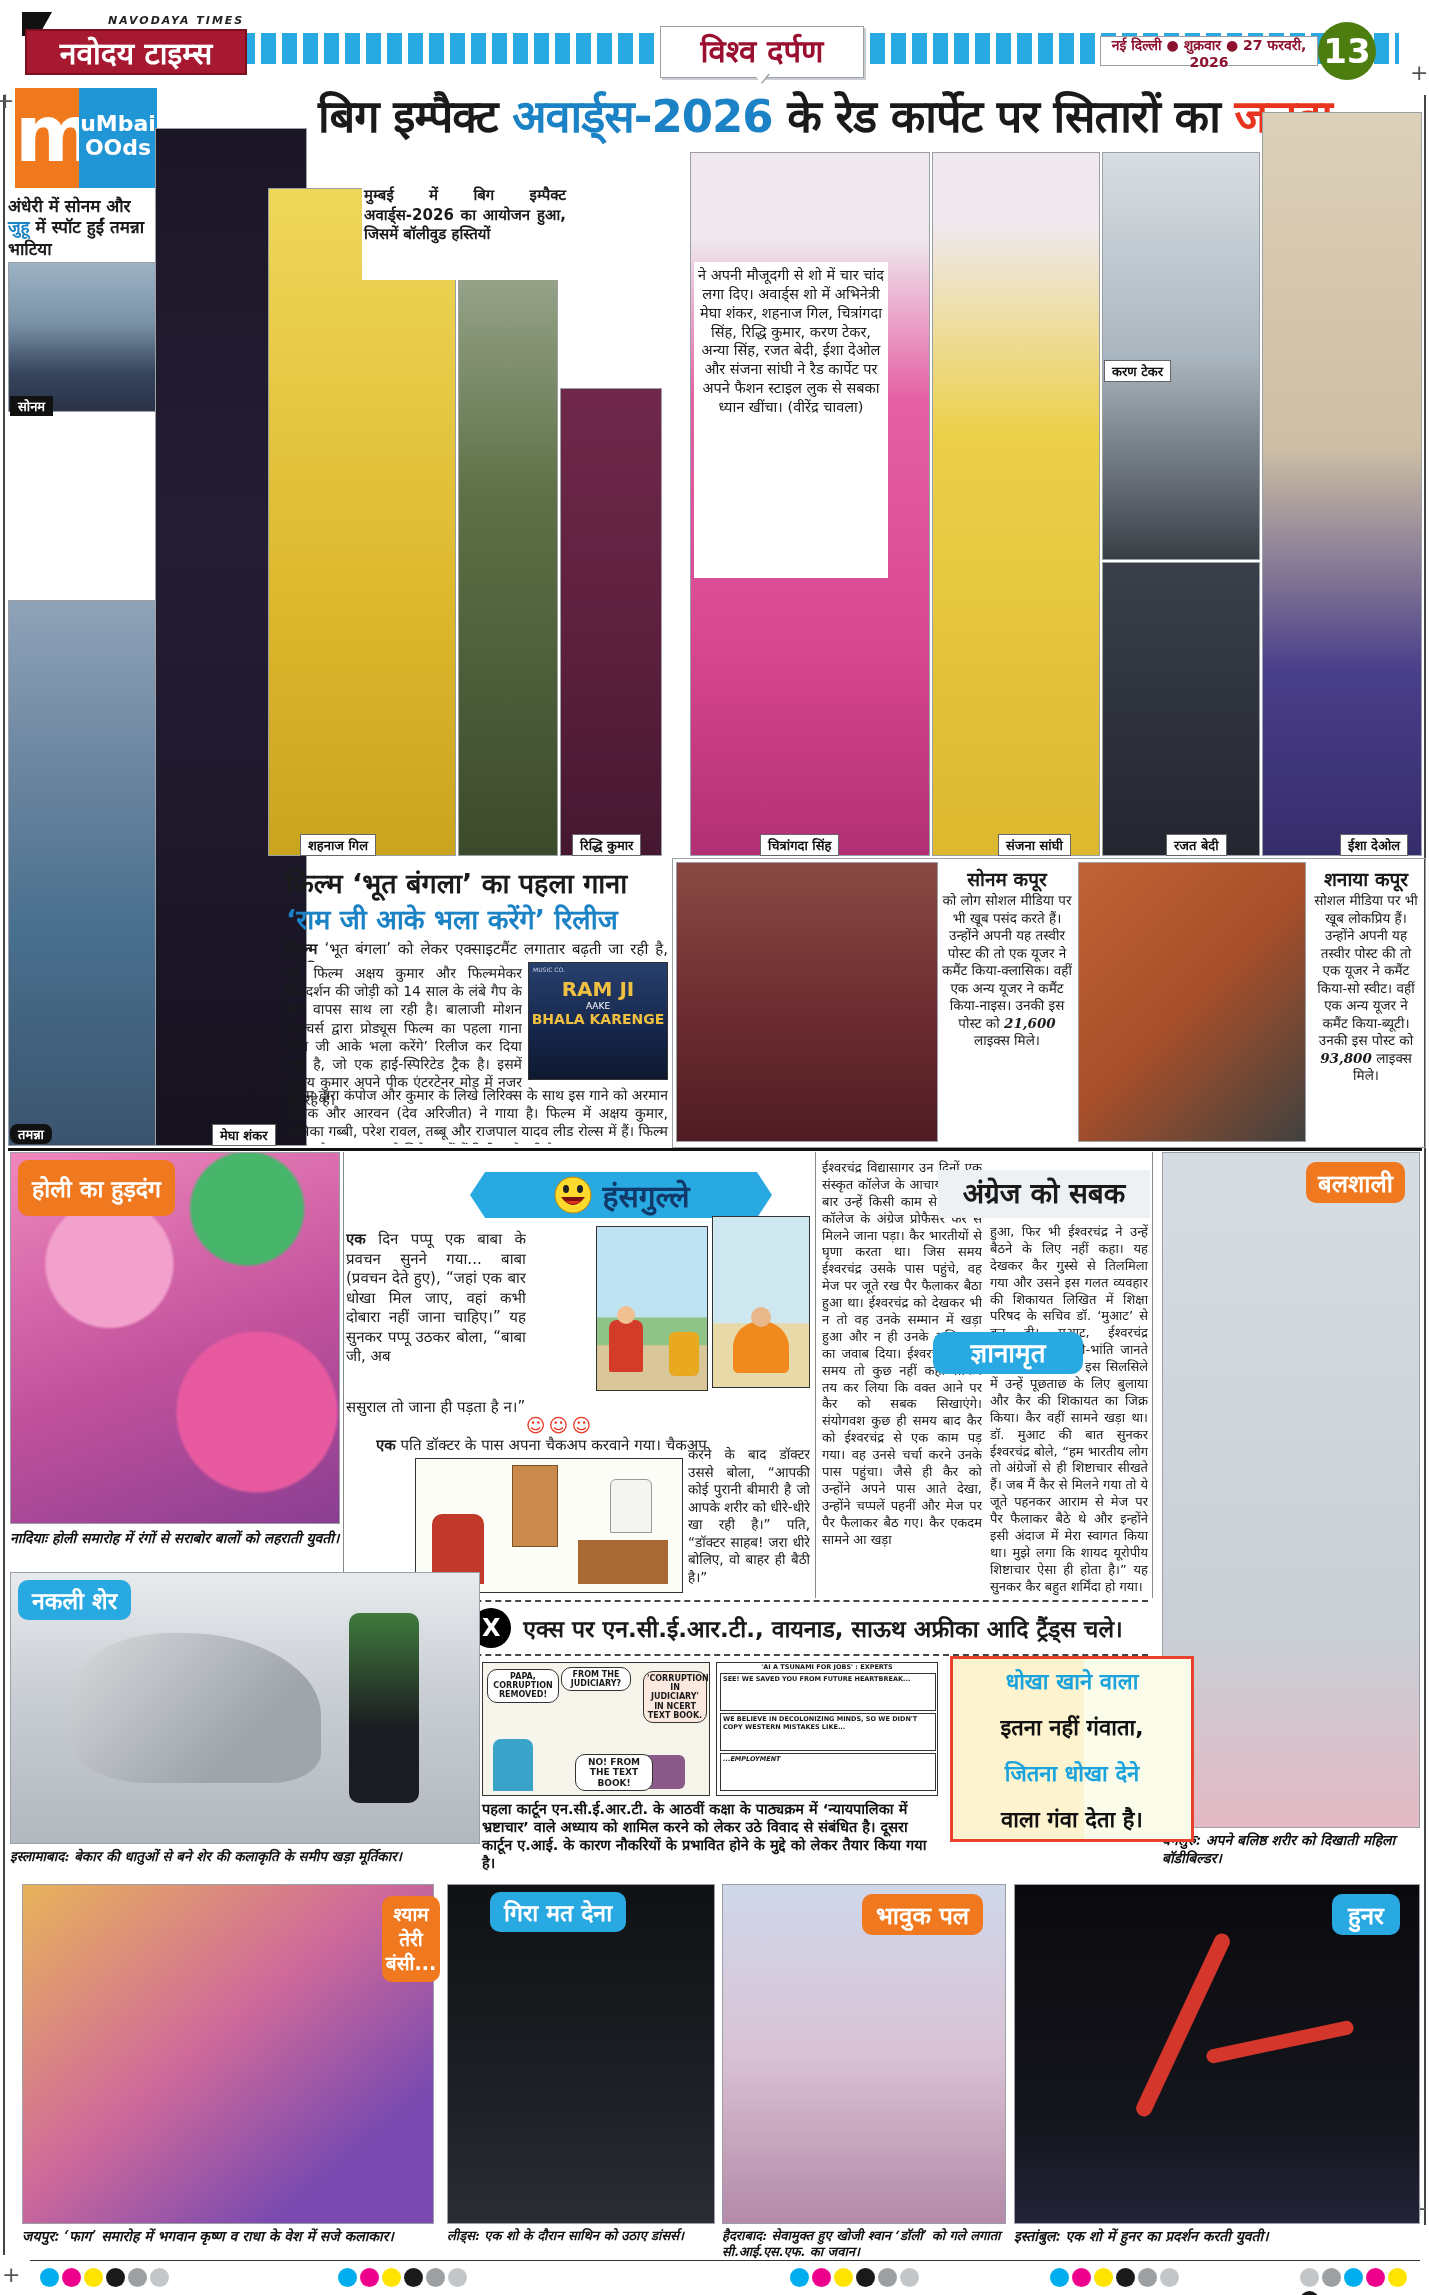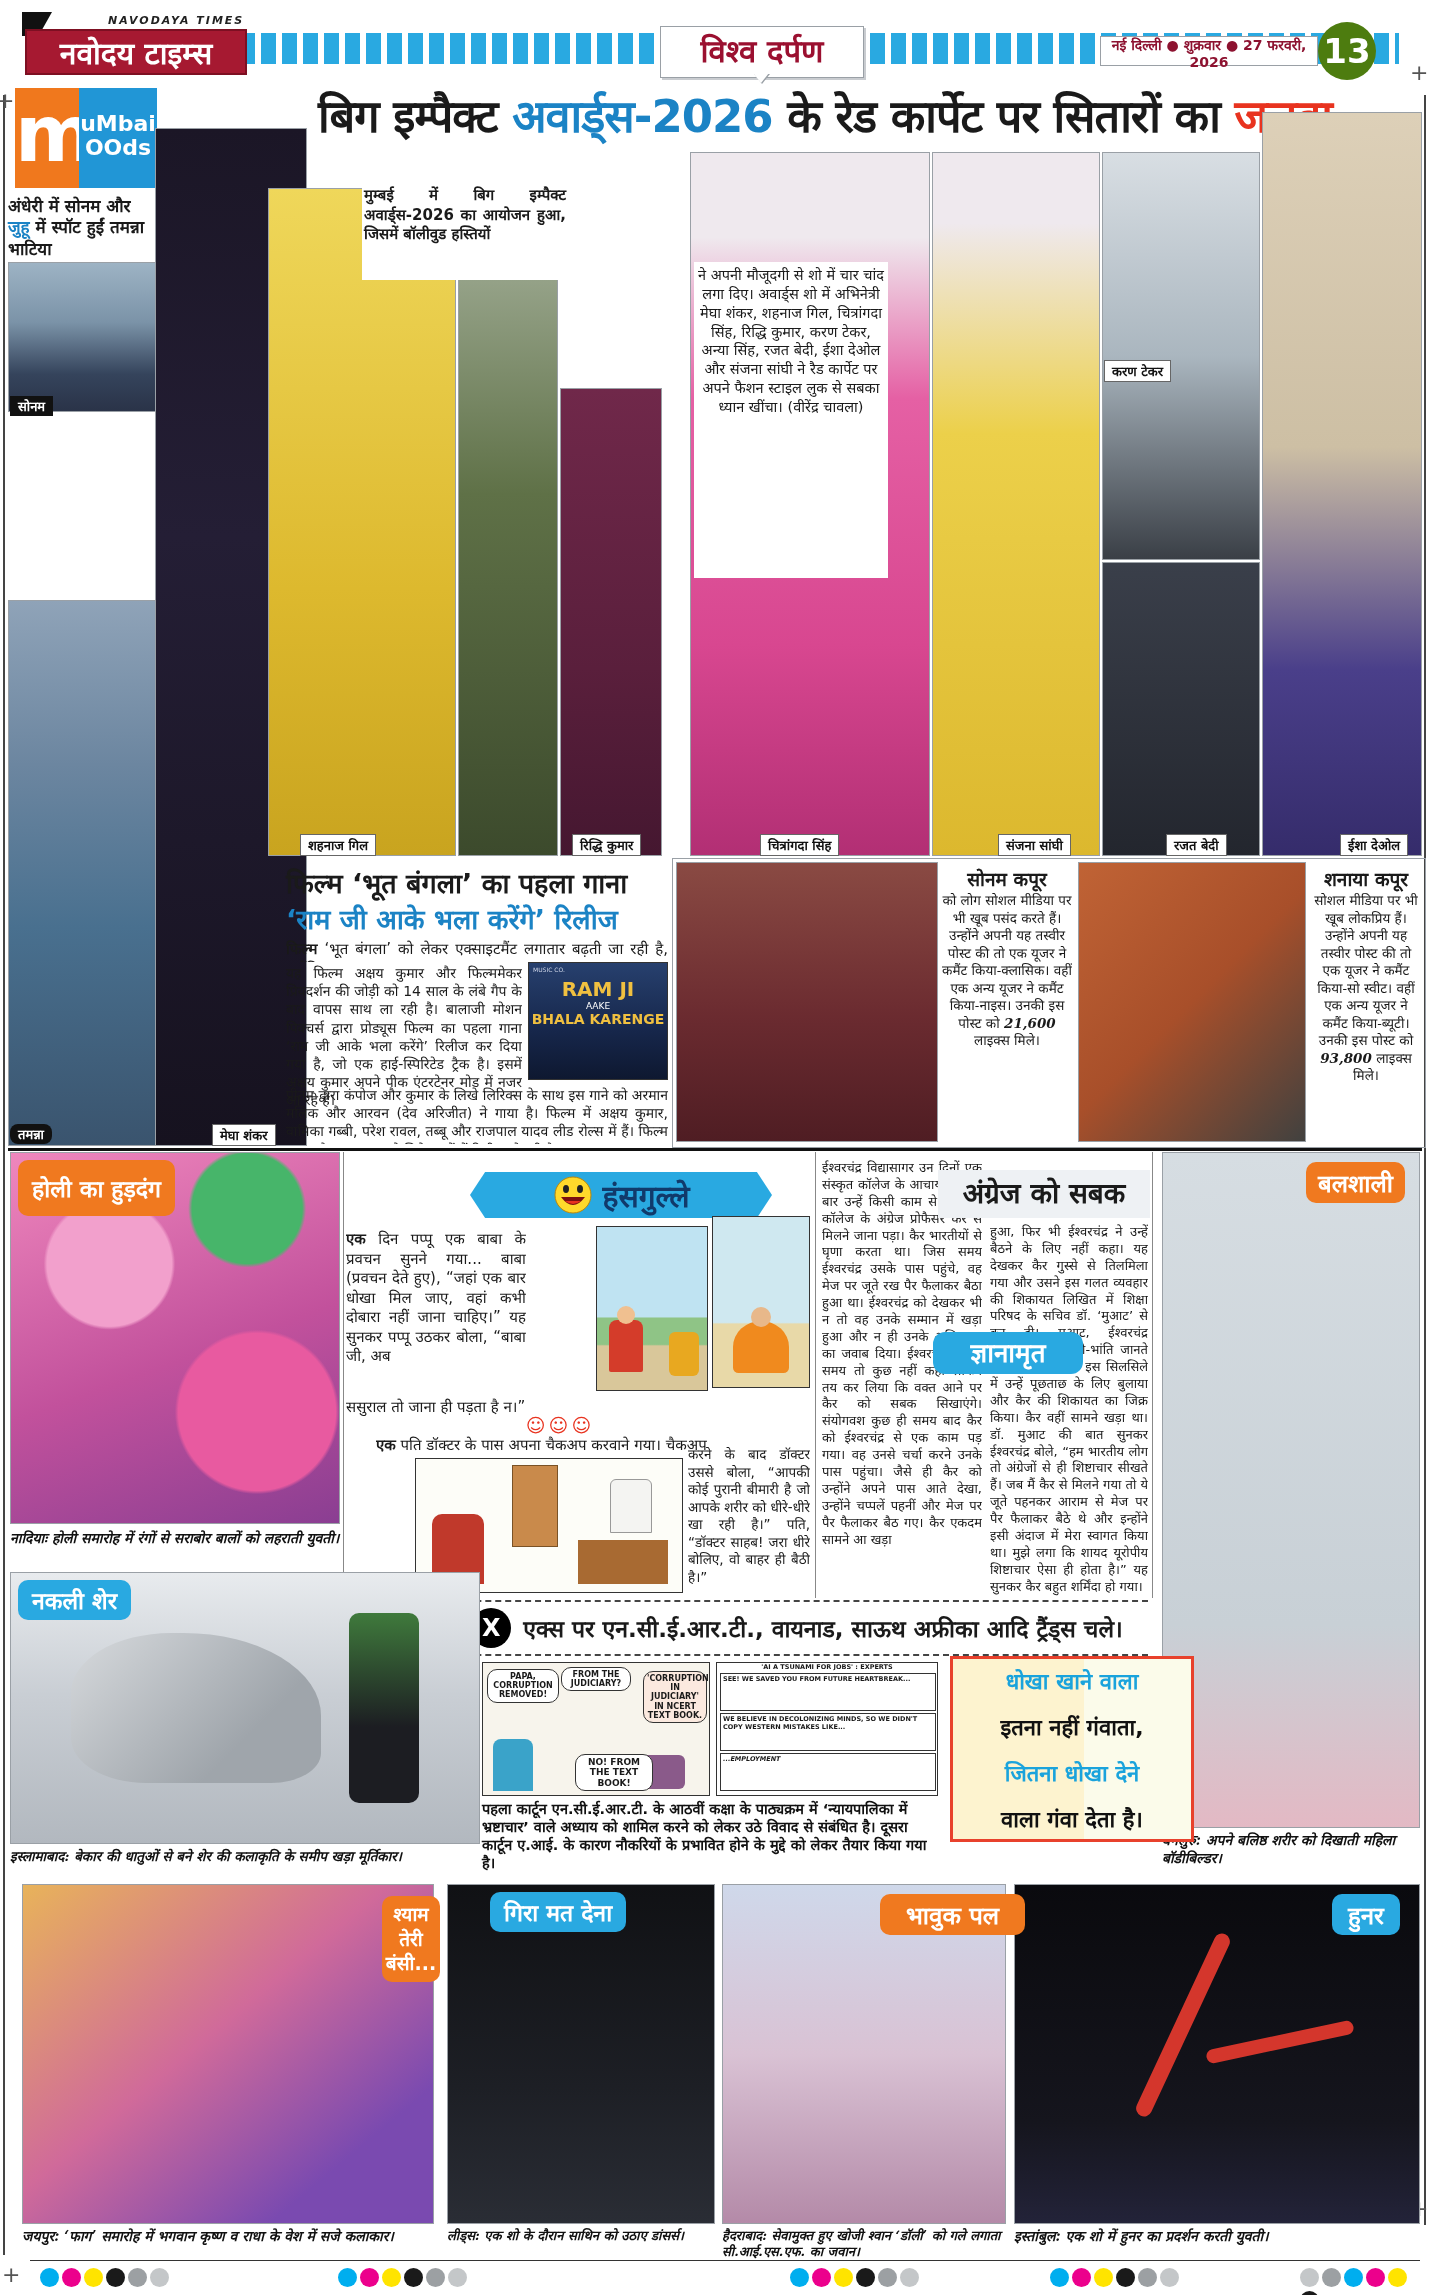--- a/index.html
+++ b/index.html
@@ -293,21 +293,21 @@
     <span>तेरी</span><br>
     <span>बंसी...</span>
   </div>
   <div class="cap" style="left:22px;top:2228px;width:414px;font-size:14px;">जयपुर: ‘फाग’ समारोह में भगवान कृष्ण व राधा के वेश में सजे कलाकार।</div>
 
   <div class="photo ph-dancers" style="left:447px;top:1884px;width:268px;height:340px;"></div>
   <div class="bluelabel" style="left:490px;top:1892px;font-size:23px;padding:4px 14px;">गिरा मत देना</div>
   <div class="cap" style="left:447px;top:2228px;width:268px;font-size:13px;">लीड्स: एक शो के दौरान साथिन को उठाए डांसर्स।</div>
 
   <div class="photo ph-dog" style="left:722px;top:1884px;width:284px;height:340px;"></div>
-  <div class="olabel" style="left:880px;top:1894px;font-size:24px;padding:4px 26px;">भावुक पल</div>
+  <div class="olabel" style="left:862px;top:1894px;font-size:24px;padding:4px 14px;">भावुक पल</div>
   <div class="cap" style="left:722px;top:2228px;width:284px;font-size:13px;">हैदराबाद: सेवामुक्त हुए खोजी श्वान ‘डॉली’ को गले लगाता सी.आई.एस.एफ. का जवान।</div>
 
   <div class="photo ph-gym" style="left:1014px;top:1884px;width:406px;height:340px;">
     <div style="position:absolute;left:160px;top:40px;width:16px;height:200px;background:#d4362c;transform:rotate(25deg);border-radius:8px;"></div>
     <div style="position:absolute;left:190px;top:150px;width:150px;height:14px;background:#d4362c;transform:rotate(-12deg);border-radius:8px;"></div>
   </div>
   <div class="bluelabel" style="left:1332px;top:1894px;font-size:24px;padding:4px 16px;">हुनर</div>
   <div class="cap" style="left:1014px;top:2228px;width:406px;font-size:14px;">इस्तांबुल: एक शो में हुनर का प्रदर्शन करती युवती।</div>
 
   <div class="hrule" style="left:30px;top:2260px;width:1390px;height:1px;background:#333;"></div>

